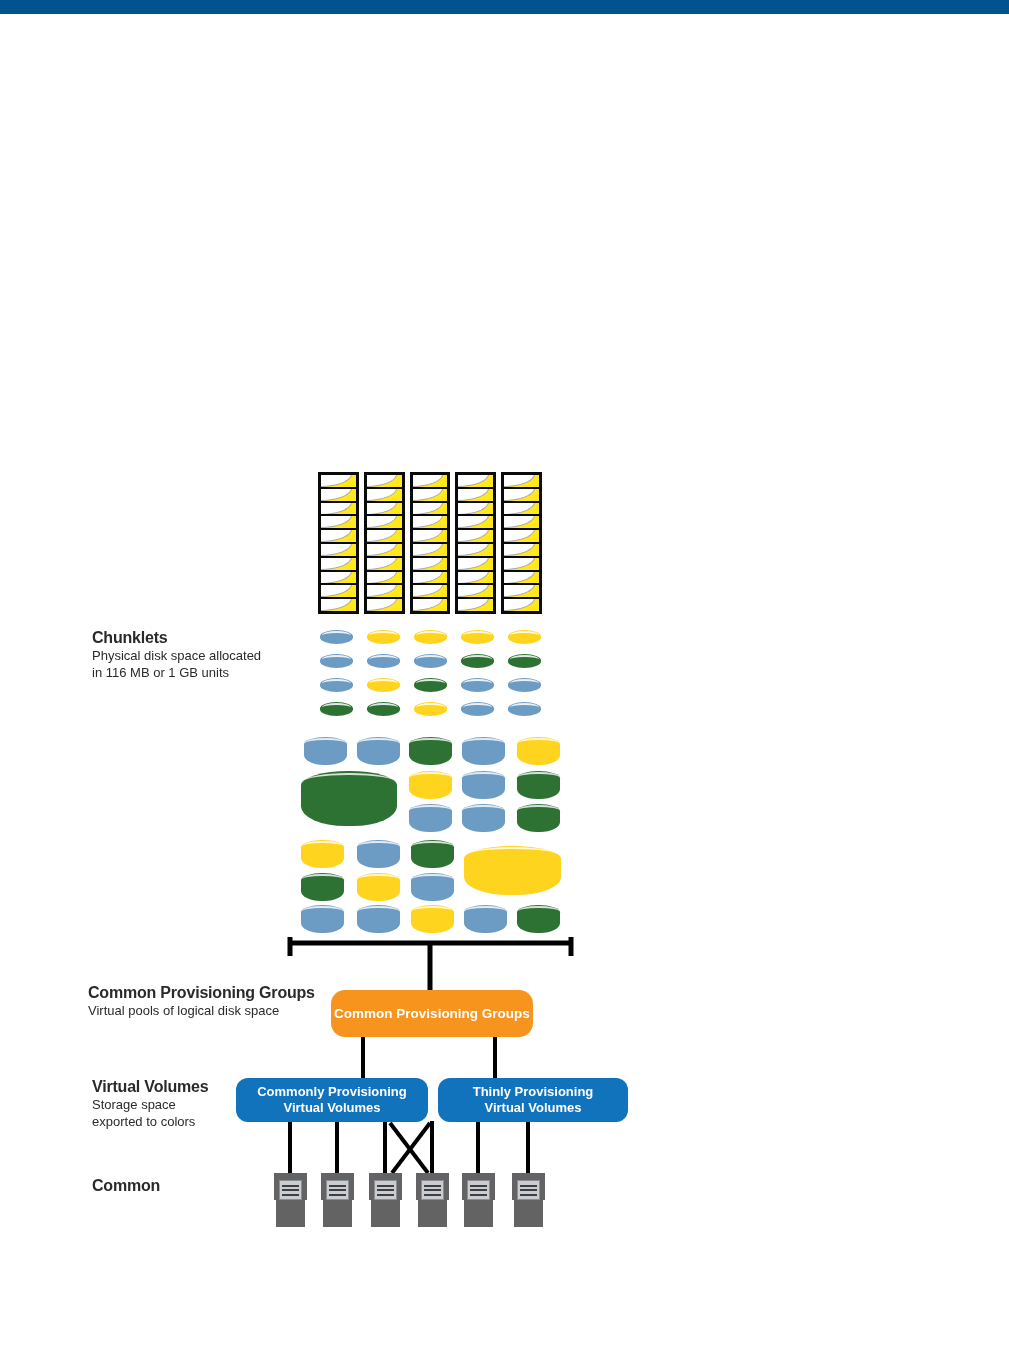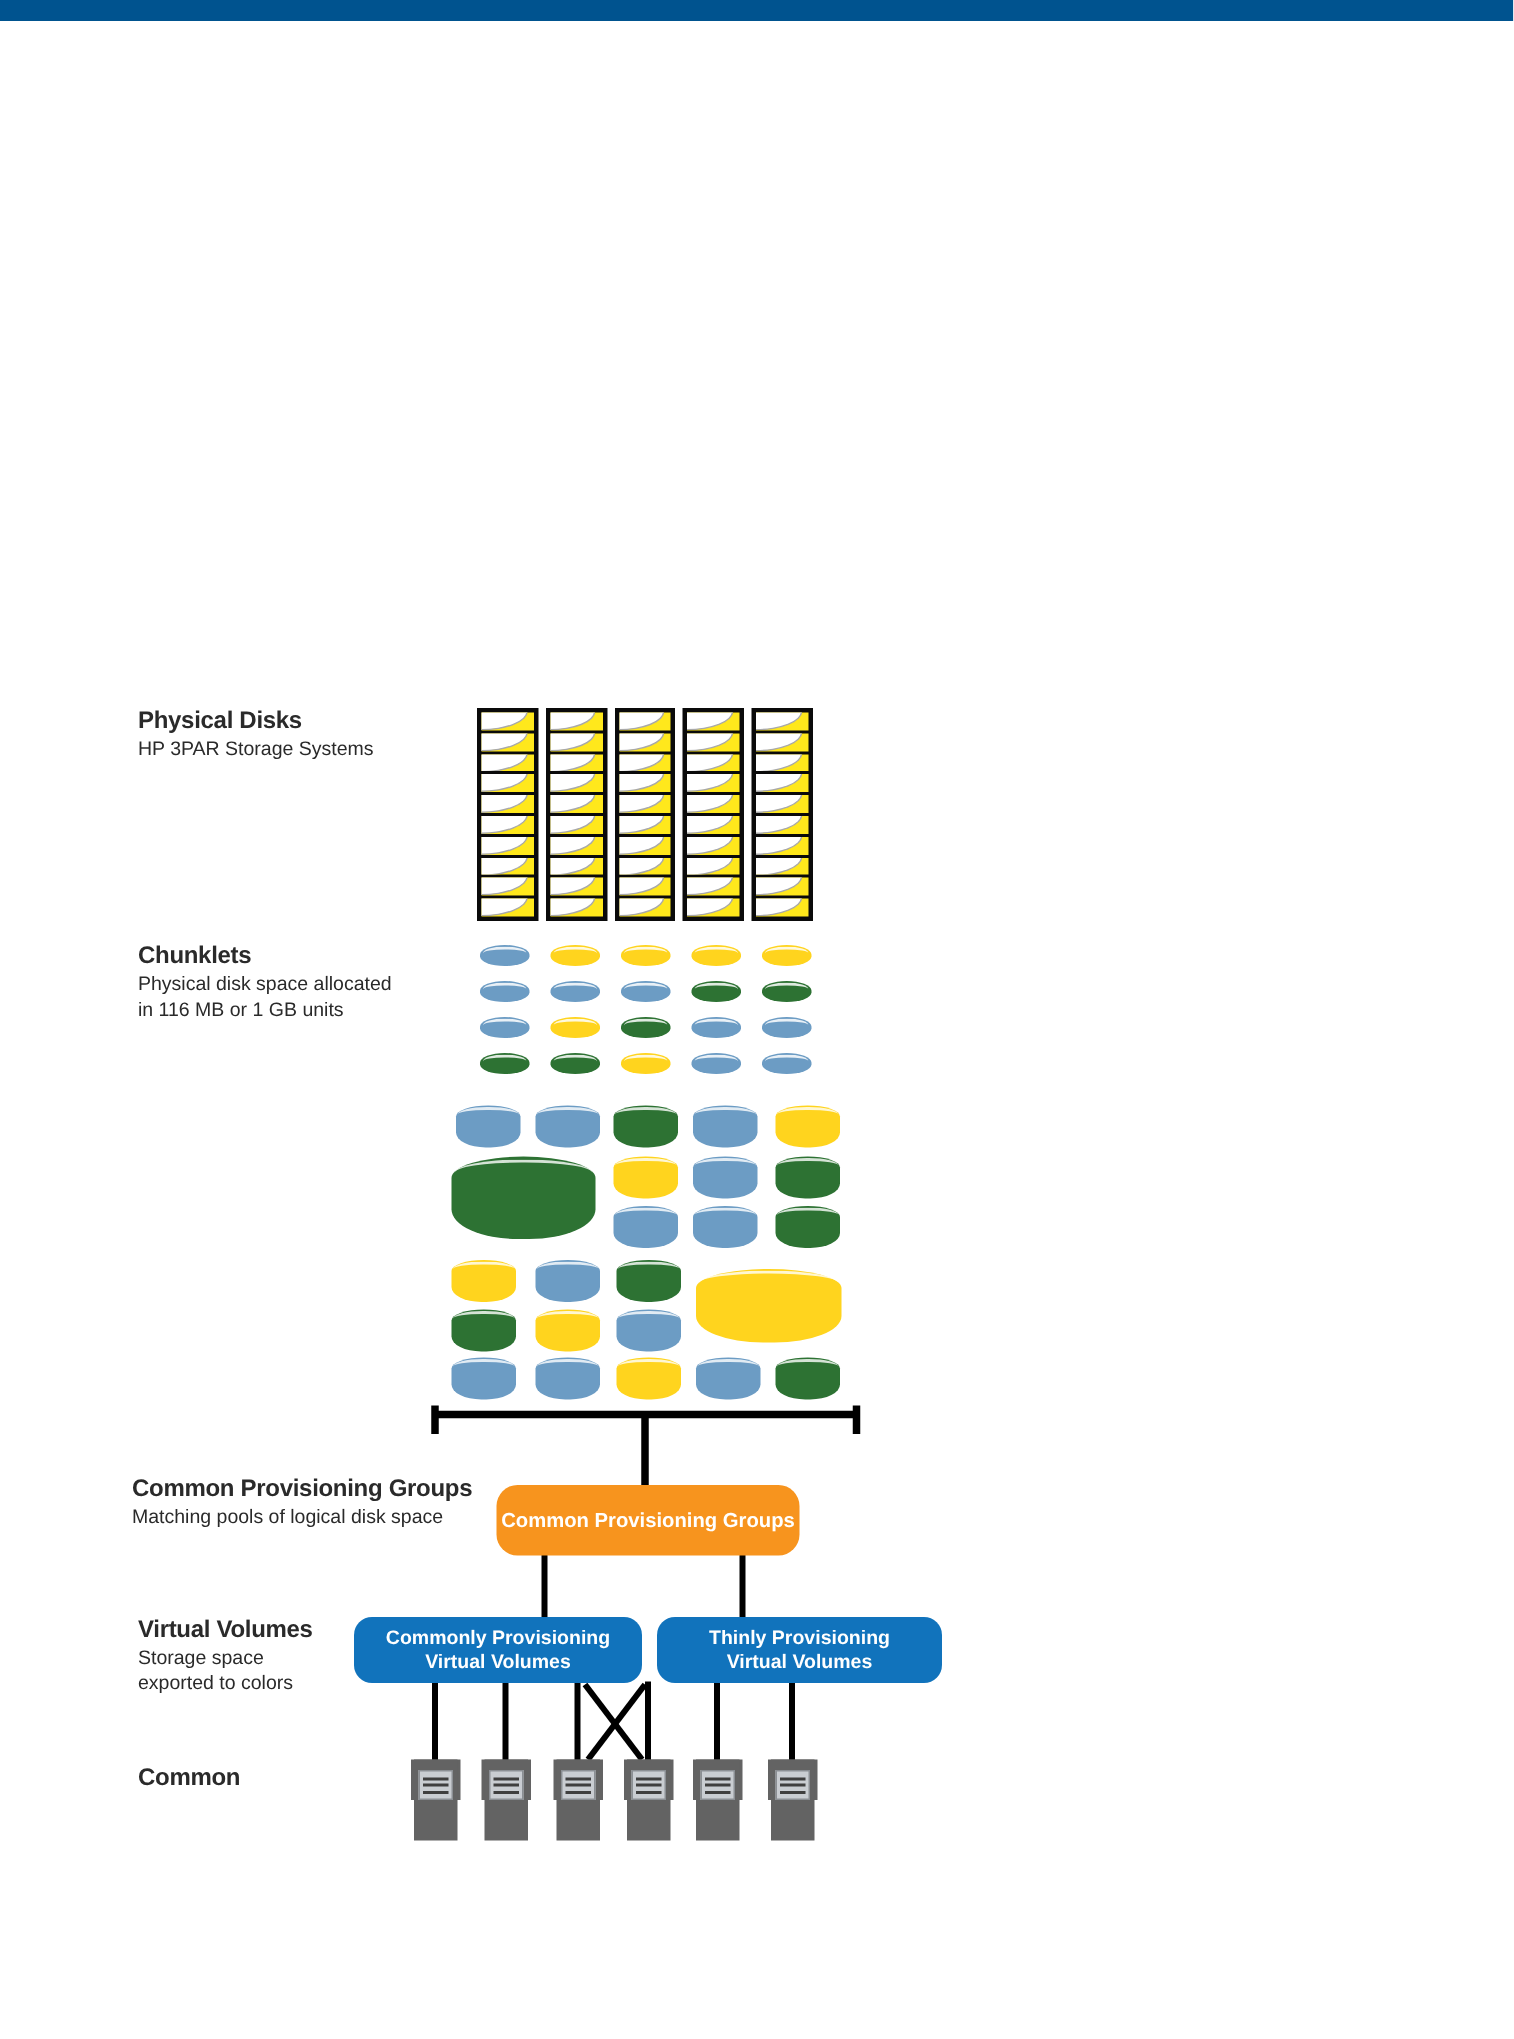--- a/index.html
+++ b/index.html
@@ -78,36 +78,32 @@
   }
   .host .panel i { display:block; height:2px; }
 </style>
 </head>
 <body>
 
 <div class="canvas">
 
   <div class="top-bar" style="background: rgb(0, 83, 143);"></div>
 
-  <div class="label lbl-physical">
-    <div class="title">Physical Disks</div>
-    <div class="sub">HP 3PAR Storage Systems</div>
-  </div>
 
   <div class="label lbl-chunklets">
     <div class="title">Chunklets</div>
     <div class="sub">Physical disk space allocated</div>
     <div class="sub">in 116 MB or 1 GB units</div>
   </div>
 
 
 
   <div class="label lbl-cpg">
     <div class="title">Common Provisioning Groups</div>
-    <div class="sub">Matching pools of logical disk space</div>
+    <div class="sub">Virtual pools of logical disk space</div>
   </div>
 
   <div class="label lbl-vv">
     <div class="title">Virtual Volumes</div>
     <div class="sub">Storage space</div>
     <div class="sub">exported to colors</div>
   </div>
 
   <div class="label lbl-hosts">
     <div class="title">Common</div>

